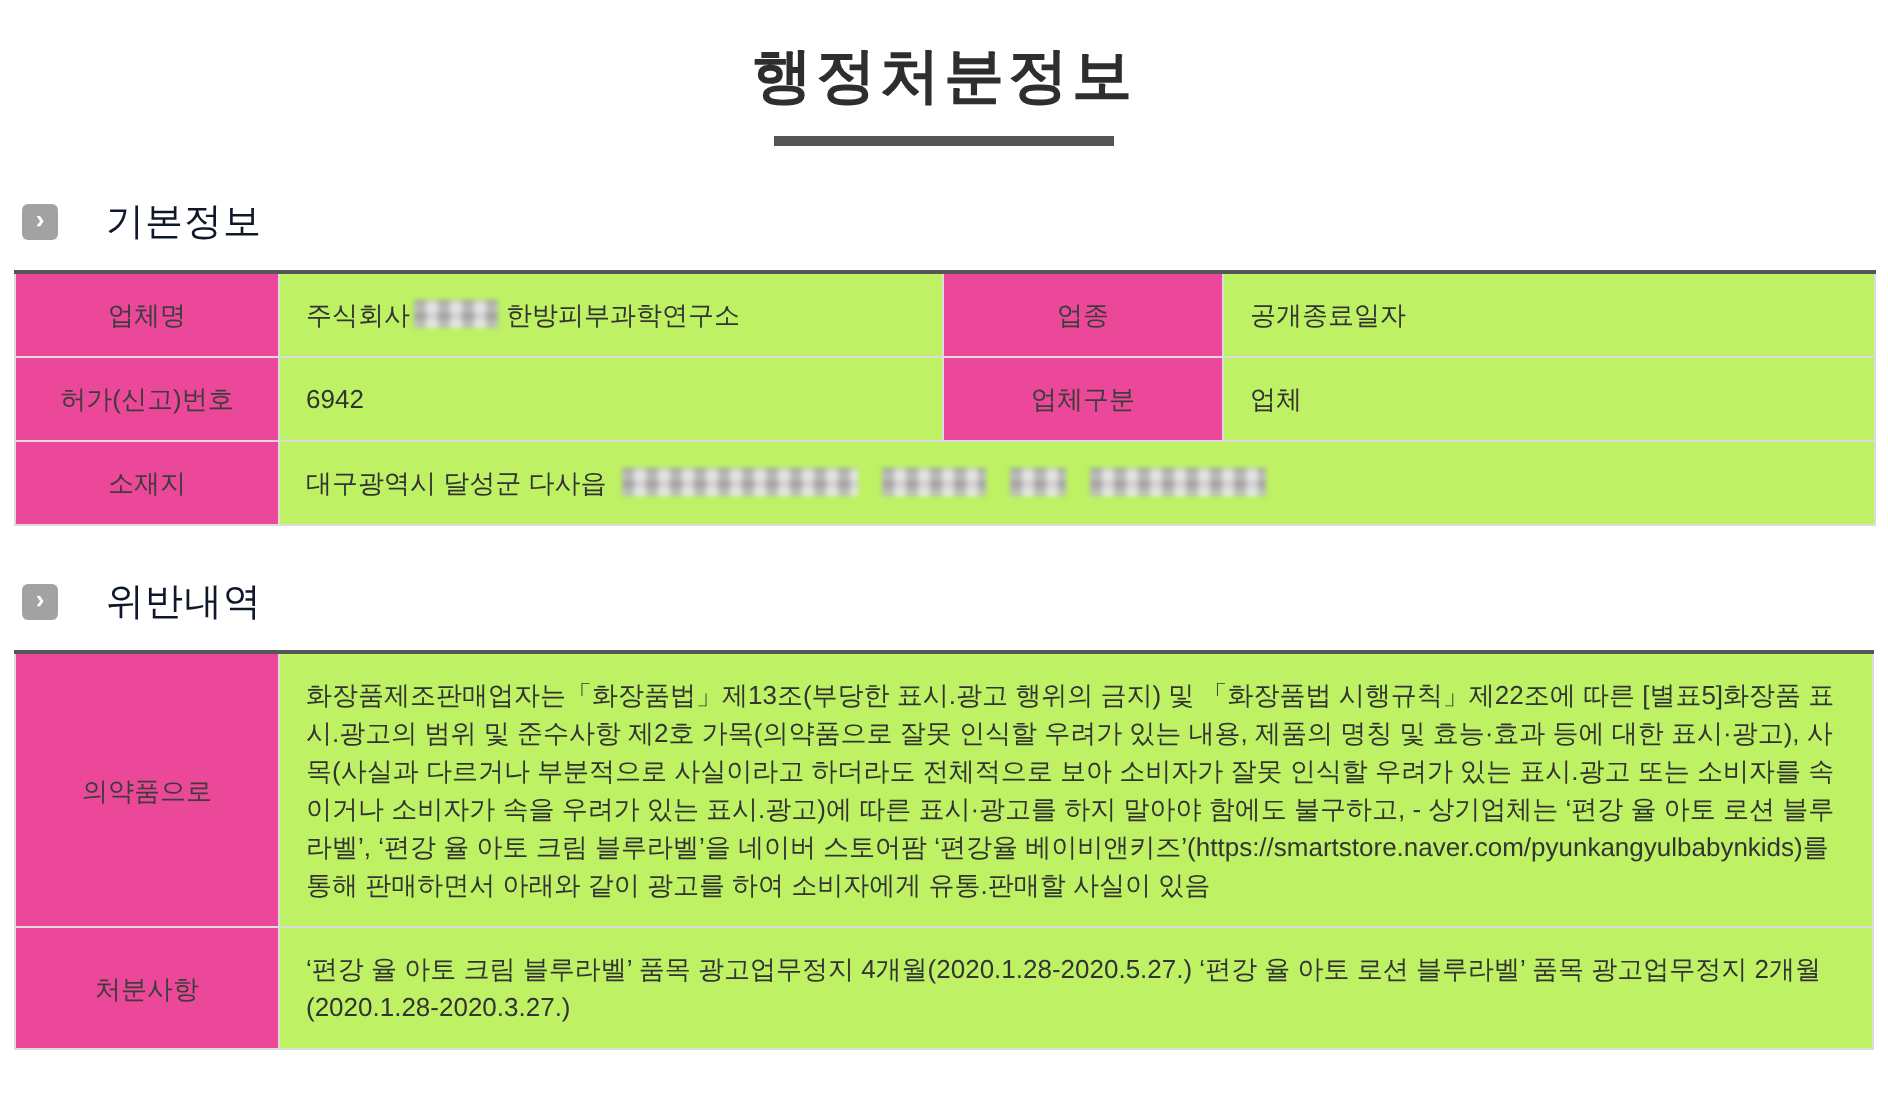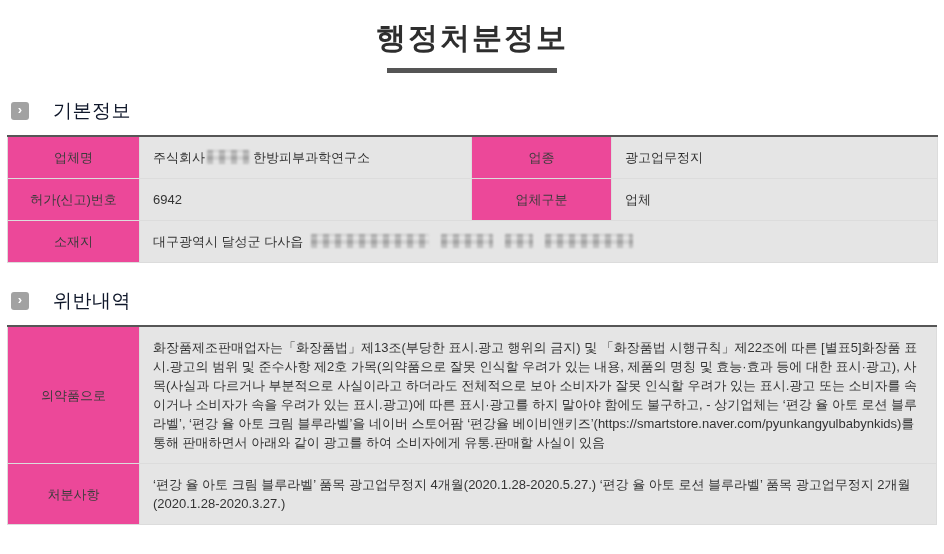--- a/index.html
+++ b/index.html
@@ -67,21 +67,21 @@
     vertical-align: middle;
     line-height: 19px;
     word-break: break-all;
   }
   td.label-cell {
     background: #ec4899;
     text-align: center;
     color: #3c3c3c;
     padding-left: 4px; padding-right: 4px;
   }
-  td.value-cell { background: #e5e5e5; text-align: left; }
+  td.value-cell { background: #bef264; text-align: left; }
 
   
   .redacted {
     display: inline-block;
     height: 14px;
     vertical-align: -2px;
     border-radius: 1px;
     background-color: #cbcbcb;
     background-image:
       repeating-linear-gradient(90deg, rgba(0,0,0,0.14) 0 6px, rgba(255,255,255,0.28) 6px 12px),
@@ -114,21 +114,21 @@
       <col style="width:132px">
         <col style="width:332px">
         <col style="width:140px">
         <col style="width:326px">
     </colgroup>
     <tbody>
       <tr>
         <td class="label-cell">업체명</td>
         <td class="value-cell"><span>주식회사</span><span class="redacted rw-42"></span><span>한방피부과학연구소</span></td>
         <td class="label-cell">업종</td>
-        <td class="value-cell">광고업무정지</td>
+        <td class="value-cell">공개종료일자</td>
       </tr>
       <tr>
         <td class="label-cell">허가(신고)번호</td>
         <td class="value-cell">6942</td>
         <td class="label-cell">업체구분</td>
         <td class="value-cell">업체</td>
       </tr>
       <tr>
         <td class="label-cell">소재지</td>
         <td class="value-cell" colspan="3"><span>대구광역시 달성군 다사읍</span><span class="redacted rw-118"></span><span class="redacted rw-52"></span><span class="redacted rw-28"></span><span class="redacted rw-88"></span></td>

